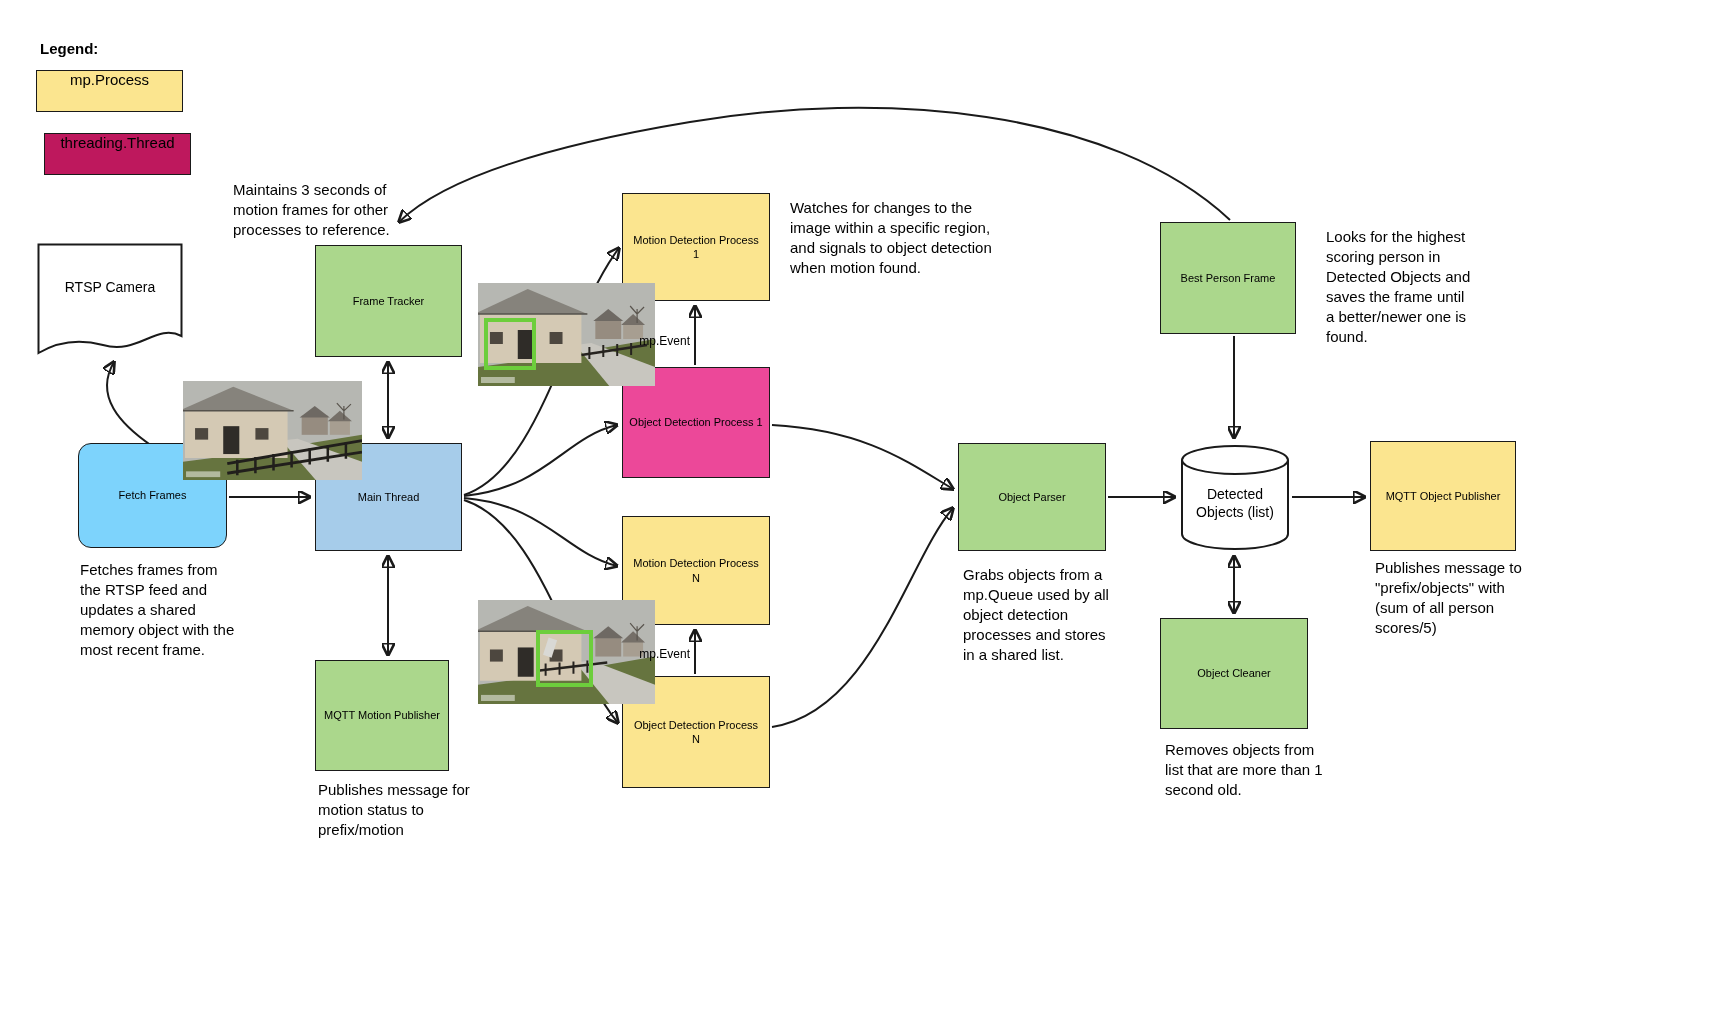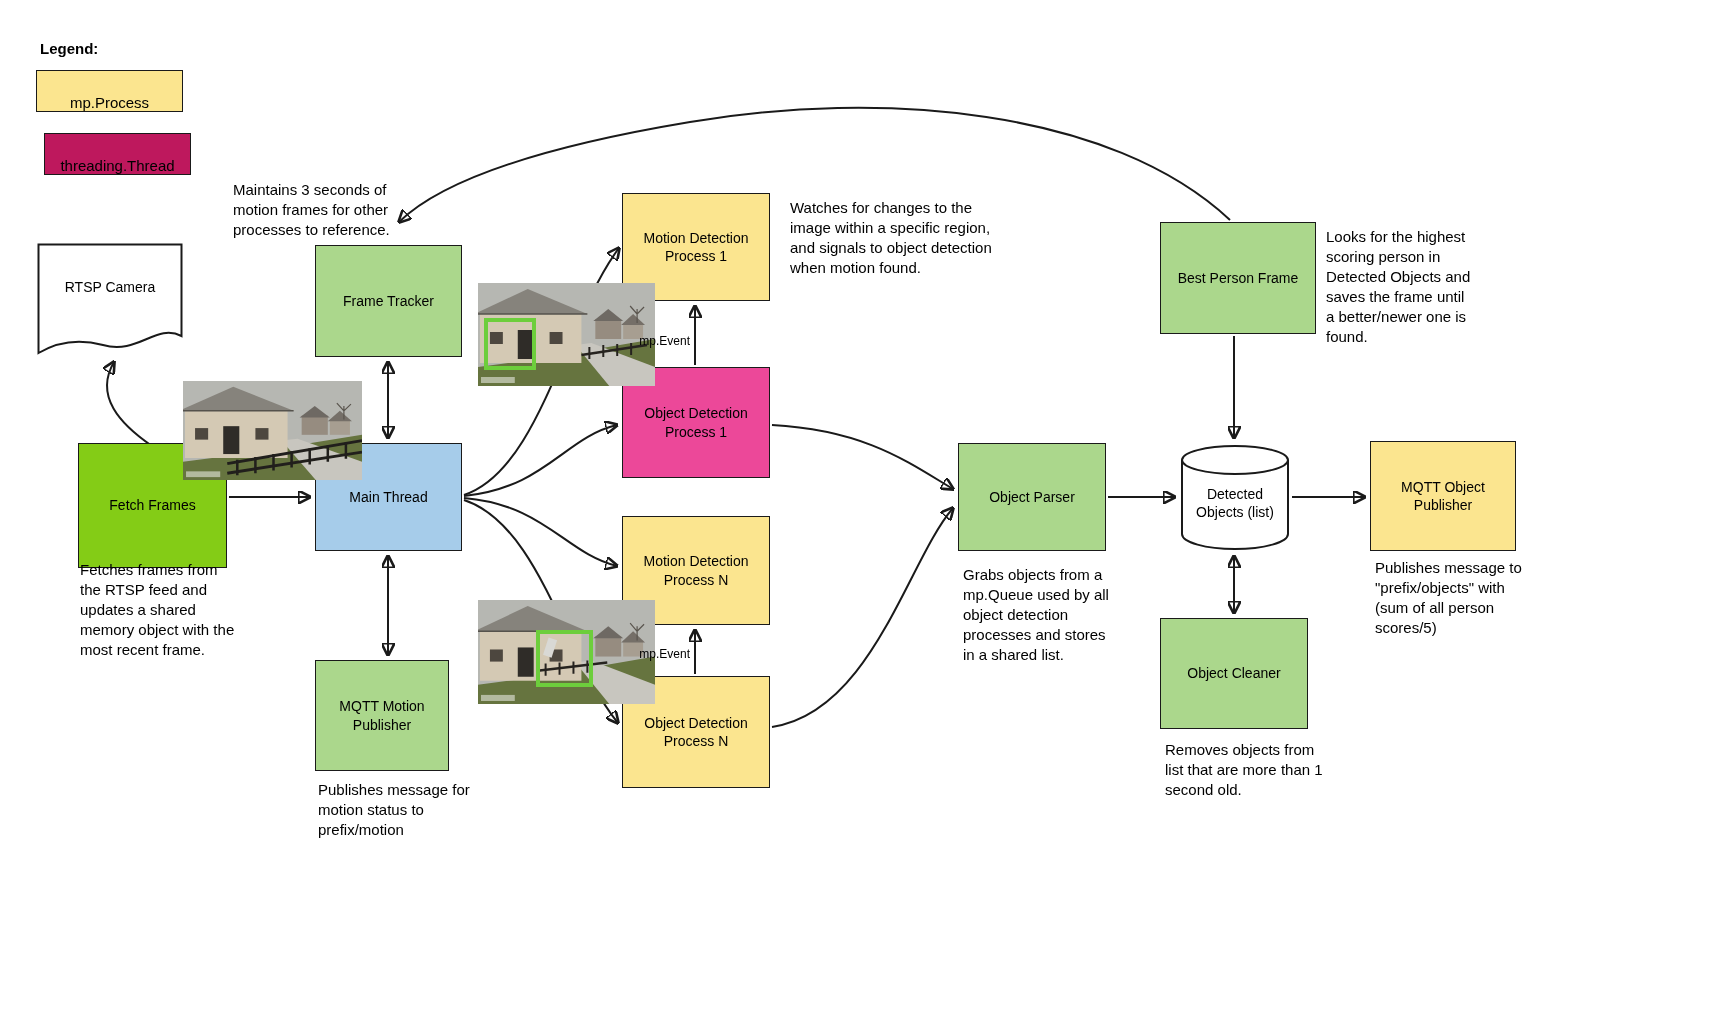--- a/index.html
+++ b/index.html
@@ -5,30 +5,30 @@
   * { margin:0; padding:0; box-sizing:border-box; }
   html,body { background:#ffffff; }
   body { font-family:"Liberation Sans", sans-serif; color:#000; }
   .canvas { position:relative; width:1712px; height:1023px; background:#fff; overflow:hidden; }
 
   .wires { position:absolute; left:0; top:0; z-index:1; }
   .wires path { stroke:#1a1a1a; stroke-width:2; fill:none; }
 
   .node { position:absolute; z-index:2; border:1.5px solid #1a1a1a;
           display:flex; align-items:center; justify-content:center;
-          text-align:center; font-size:14px; line-height:1.3; padding:6px; }
+          text-align:center; font-size:11px; line-height:1.3; padding:6px; }
 
   .shape { position:absolute; z-index:2; }
   .shape svg { display:block; }
   .shape-label { position:absolute; z-index:2; display:flex; align-items:center;
                  justify-content:center; text-align:center; font-size:14px; line-height:1.3; }
 
   .legend-title { position:absolute; z-index:2; font-size:15px; font-weight:bold; }
   .legend-box { position:absolute; z-index:2; border:1.5px solid #1a1a1a;
-                display:flex; align-items:flex-end; justify-content:center; font-size:15px; }
+                display:flex; align-items:flex-start; justify-content:center; font-size:15px; }
 
   .note { position:absolute; z-index:4; font-size:15px; line-height:1.33; }
   .edge-label { position:absolute; z-index:4; font-size:12px; text-align:right; }
 
   .camframe { position:absolute; z-index:3; }
   .camframe svg { display:block; width:100%; height:100%; }
   .bbox { position:absolute; z-index:5; border:4px solid #6DCE3C; }
 </style>
 </head>
 <body>
@@ -68,39 +68,39 @@
     <span>threading.Thread</span>
   </div>
 
   <div class="shape" style="left:37px; top:243px; width:146px; height:112px;">
     <svg viewBox="0 0 146 112" width="146" height="112">
       <path d="M1.5 1.5 H144.5 V93 C119 80 101 112 66 102 C40 95 20 99 1.5 110 Z" fill="#FFFFFF" stroke="#1a1a1a" stroke-width="2"></path>
     </svg>
   </div>
   <div class="shape-label" style="left:37px; top:262px; width:146px; height:50px;">RTSP Camera</div>
 
-  <div class="node" style="left: 78px; top: 443px; width: 149px; height: 125px; background: #84cc16;">Fetch Frames</div>
+  <div class="node" style="left: 78px; top: 443px; width: 149px; height: 105px; background: #7dd3fc; border-radius: 13px;">Fetch Frames</div>
 
   <div class="node" style="left: 315px; top: 245px; width: 147px; height: 112px; background: rgb(171, 215, 140);">Frame Tracker</div>
 
   <div class="node" style="left: 315px; top: 443px; width: 147px; height: 108px; background: rgb(166, 204, 234);">Main Thread</div>
 
   <div class="node" style="left: 315px; top: 660px; width: 134px; height: 111px; background: rgb(171, 215, 140);">MQTT Motion Publisher</div>
 
   <div class="node" style="left: 622px; top: 193px; width: 148px; height: 108px; background: rgb(251, 229, 143);">Motion Detection Process 1</div>
 
   <div class="node" style="left: 622px; top: 367px; width: 148px; height: 111px; background: #ec4899;">Object Detection Process 1</div>
 
   <div class="node" style="left: 622px; top: 516px; width: 148px; height: 109px; background: rgb(251, 229, 143);">Motion Detection Process N</div>
 
   <div class="node" style="left: 622px; top: 676px; width: 148px; height: 112px; background: rgb(251, 229, 143);">Object Detection Process N</div>
 
   <div class="node" style="left: 958px; top: 443px; width: 148px; height: 108px; background: rgb(171, 215, 140);">Object Parser</div>
 
-  <div class="node" style="left: 1160px; top: 222px; width: 156px; height: 112px; background: rgb(171, 215, 140);">Best Person Frame</div>
+  <div class="node" style="left: 1160px; top: 222px; width: 136px; height: 112px; background: rgb(171, 215, 140);">Best Person Frame</div>
 
   <div class="node" style="left: 1160px; top: 618px; width: 148px; height: 111px; background: rgb(171, 215, 140);">Object Cleaner</div>
 
   <div class="node" style="left: 1370px; top: 441px; width: 146px; height: 110px; background: rgb(251, 229, 143);">MQTT Object Publisher</div>
 
   <div class="shape" style="left:1180px; top:443px; width:110px; height:108px;">
     <svg viewBox="0 0 110 108" width="110" height="108">
       <path d="M2 17 V91 C2 99.3 25.7 106 55 106 C84.3 106 108 99.3 108 91 V17" fill="#FFFFFF" stroke="#1a1a1a" stroke-width="2"></path>
       <ellipse cx="55" cy="17" rx="53" ry="14" fill="#FFFFFF" stroke="#1a1a1a" stroke-width="2"></ellipse>
     </svg>

